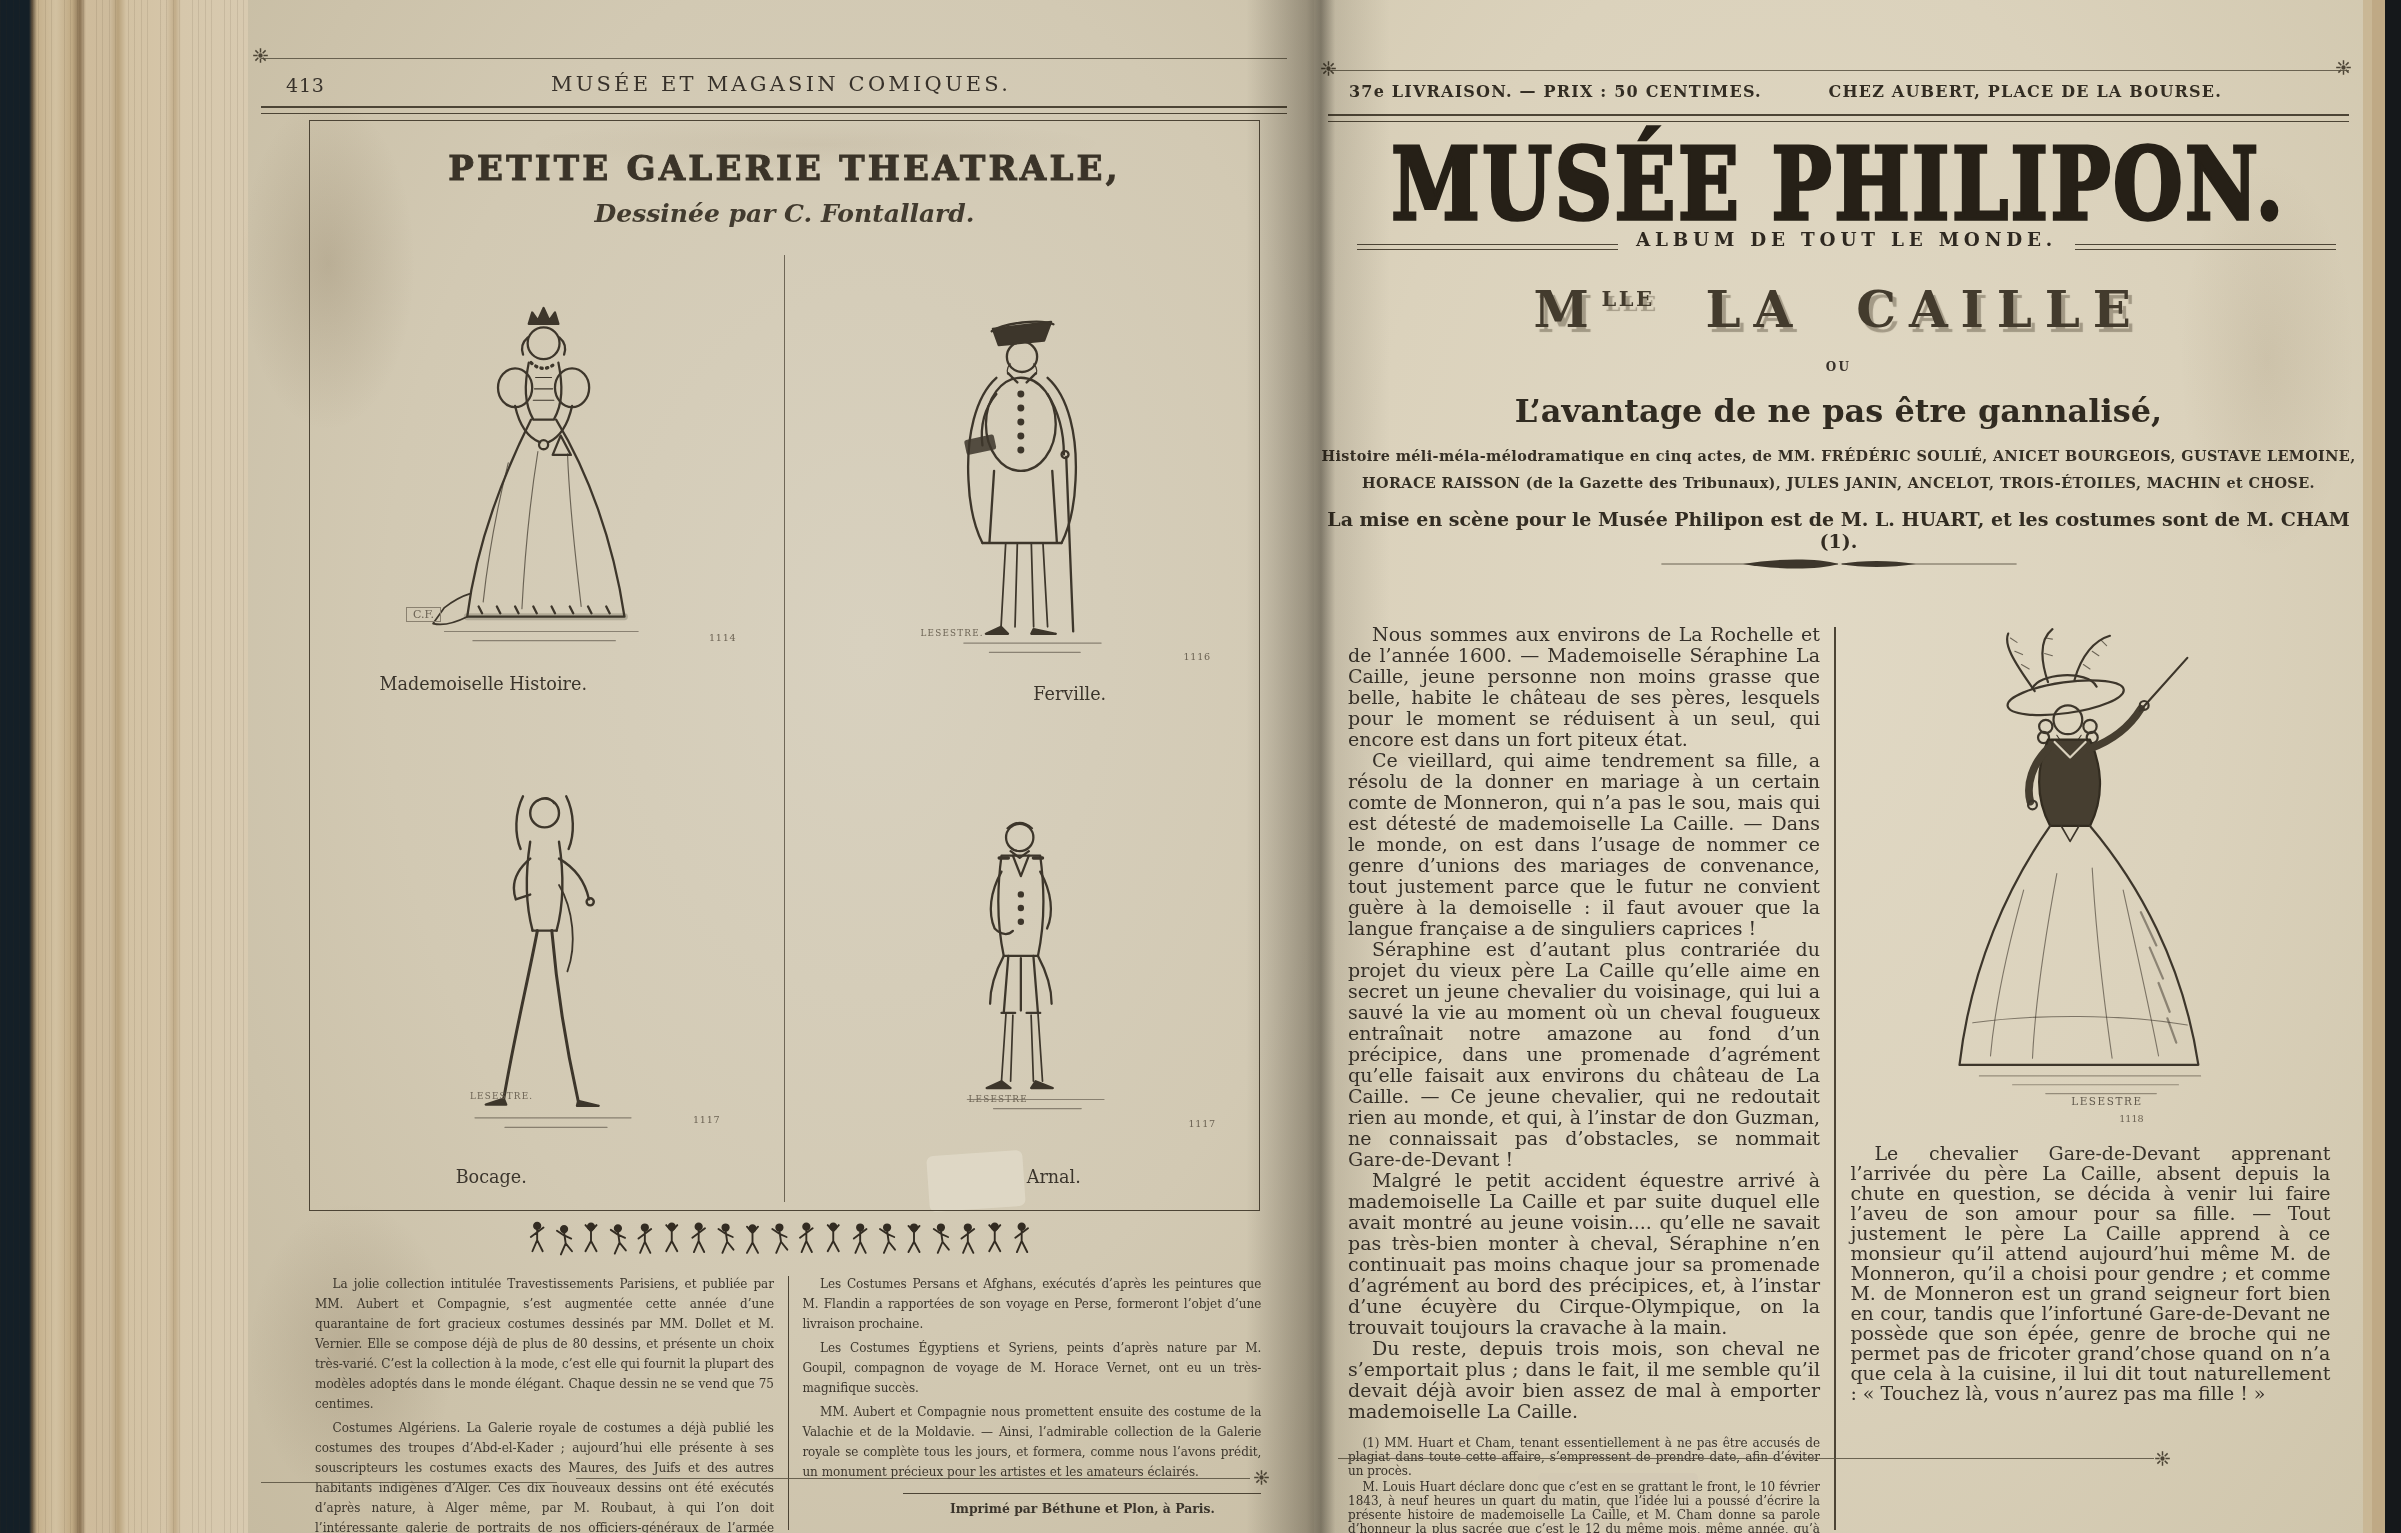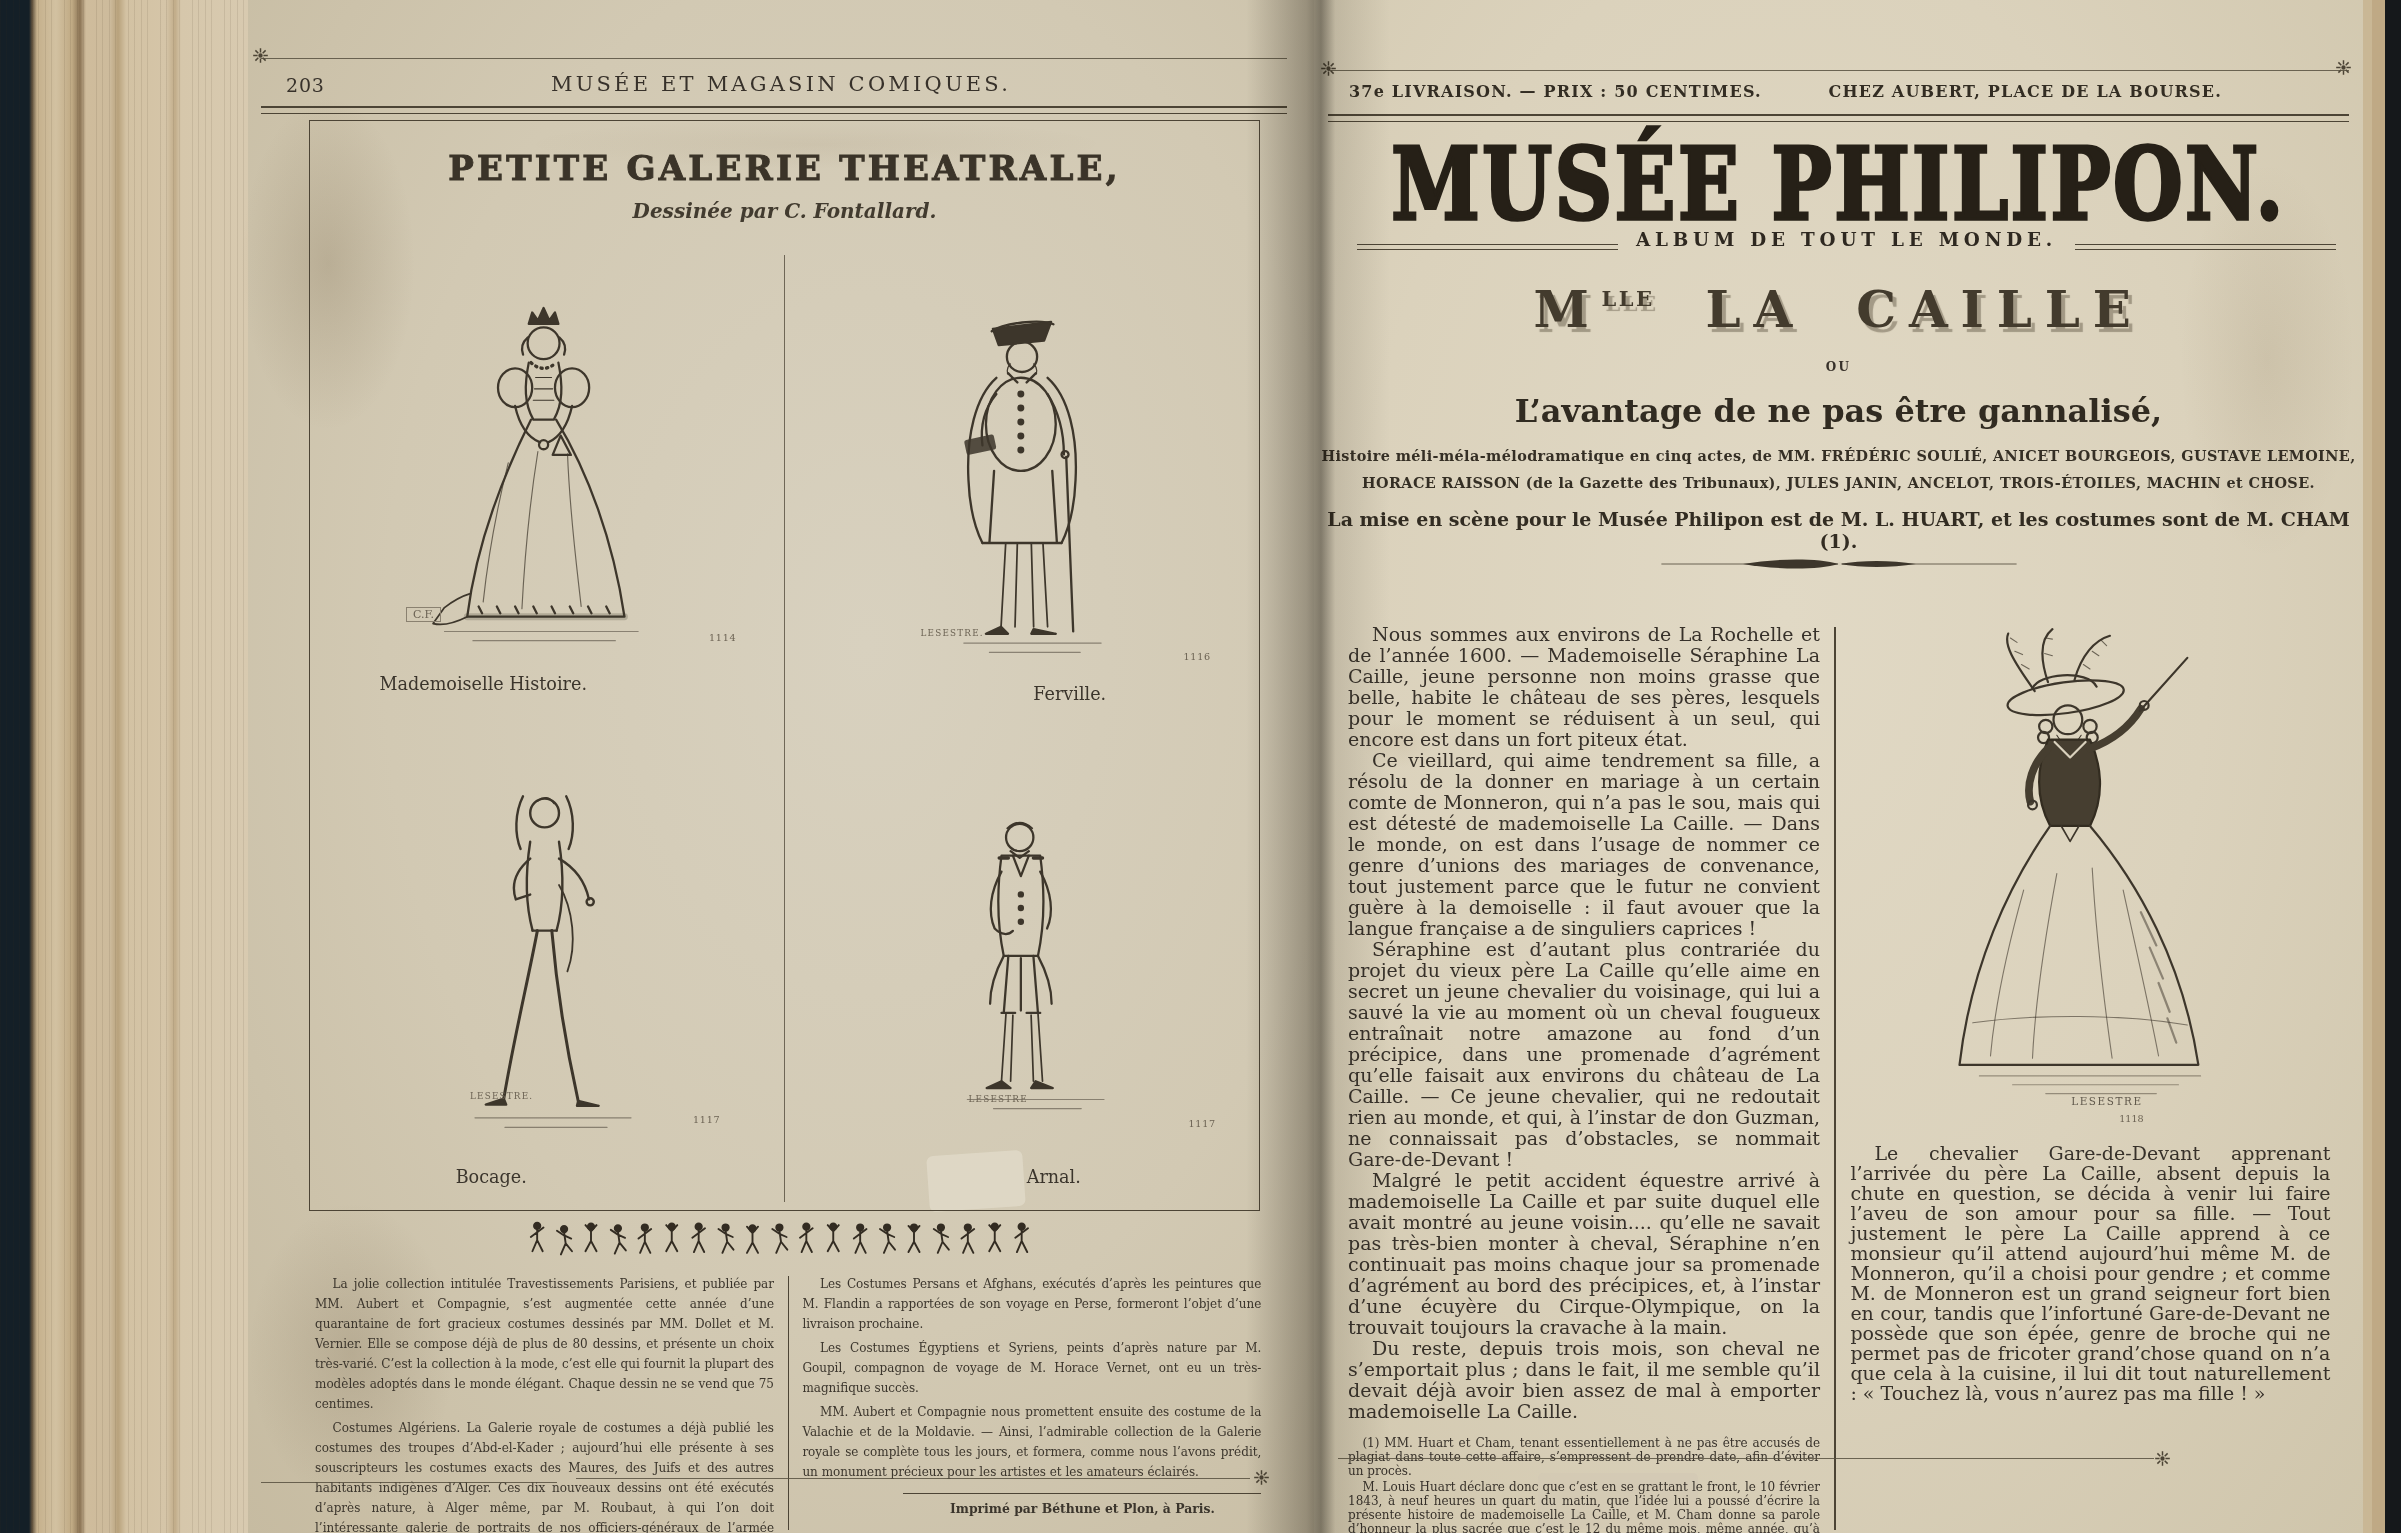--- a/index.html
+++ b/index.html
@@ -29,21 +29,21 @@
   .orn{position:absolute;width:19px;height:19px;}
   .orn svg{display:block;}
   
   .lp-pagenum{position:absolute;left:38px;top:74px;font-size:19px;letter-spacing:0.8px;}
   .lp-head{position:absolute;left:0;top:72px;width:100%;text-align:center;font-weight:normal;
     font-size:21px;letter-spacing:3.2px;}
   .gallery-box{position:absolute;left:61px;top:120px;width:949px;height:1089px;
     border:1.6px solid #4c4435;}
   .gal-title{margin:27px 0 0;text-align:center;font-weight:bold;font-size:34px;letter-spacing:3.2px;
     -webkit-text-stroke:1px #3b3429;color:#3b3429;}
-  .gal-sub{margin:11.2px 0 0;text-align:center;font-weight:bold;font-style:italic;font-size:20px;color:#423b2f;}
+  .gal-sub{margin:11.2px 0 0;text-align:center;font-weight:bold;font-style:italic;font-size:25px;color:#423b2f;}
   .gal-divider{position:absolute;left:calc(50% - 0.8px);top:134px;bottom:8px;width:1.6px;background:#4c4435;opacity:.75;}
   .cell{position:absolute;width:50%;display:flex;flex-direction:column;align-items:center;justify-content:flex-end;}
   .cell-tl{left:0;top:128px;height:445px;}
   .cell-tr{right:0;top:128px;height:455px;}
   .cell-bl{left:0;top:602px;height:464px;}
   .cell-br{right:0;top:602px;height:464px;}
   .fig-caption{font-size:17.6px;margin-top:6.4px;color:#3b352c;}
   .plate-num{position:absolute;font-size:9.6px;color:#6b6253;letter-spacing:0.8px;}
   .engraver{position:absolute;font-size:8.8px;color:#6b6253;letter-spacing:1.2px;}
   .monogram{position:absolute;font-size:11px;color:#6b6253;border:0.8px solid #8a8170;padding:0 6px;}
@@ -105,21 +105,21 @@
   <div class="orn" style="left:3.2px;top:46px;">
     <svg width="19" height="19" viewBox="0 0 26 26">
         <g stroke="#4c4435" stroke-width="2" fill="#4c4435">
           <circle cx="13" cy="13" r="2"></circle>
           <path d="M13 3V9M13 17V23M3 13H9M17 13H23M6 6l4 4M20 6l-4 4M6 20l4-4M20 20l-4-4"></path>
         </g>
       </svg>
   </div>
   <div class="rule thin" style="left:12.8px;right:27px;top:58px;"></div>
 
-  <div class="lp-pagenum">203</div>
+  <div class="lp-pagenum">413</div>
   <div class="lp-head">MUSÉE ET MAGASIN COMIQUES.</div>
   <div class="double-rule" style="left:12.8px;right:27px;top:106px;"></div>
 
   <div class="gallery-box">
     <h1 class="gal-title">PETITE GALERIE THEATRALE,</h1>
     <h2 class="gal-sub">Dessinée par C. Fontallard.</h2>
     <div class="gal-divider"></div>
 
     <figure class="cell cell-tl" style="margin:0;">
       <svg class="sketch" width="276" height="376" viewBox="0 0 240 330" stroke-width="2">

